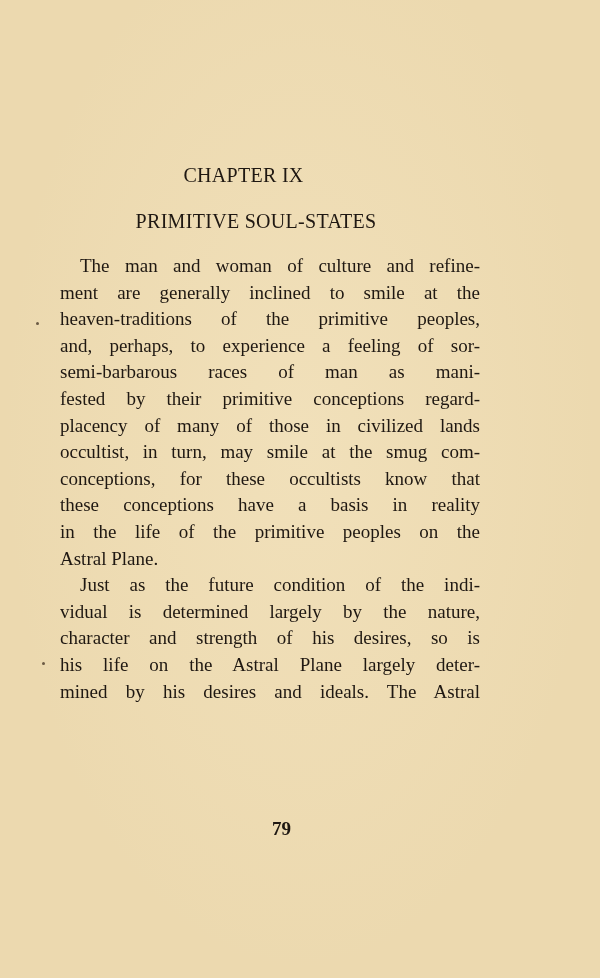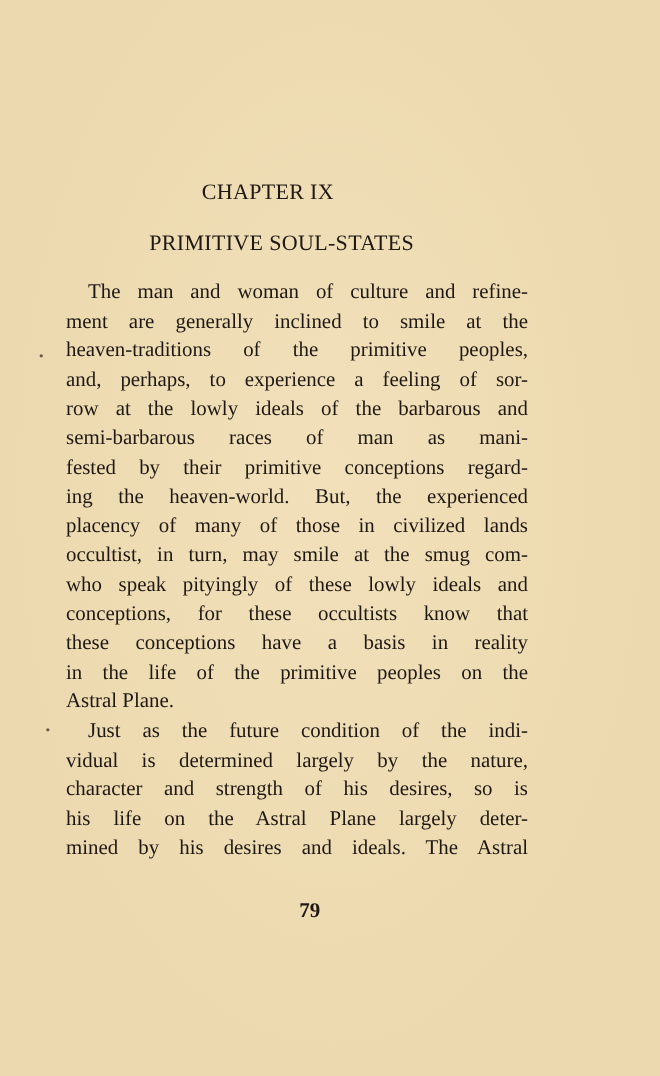--- a/index.html
+++ b/index.html
@@ -85,27 +85,24 @@
 <div class="page">
 
   <div class="chapter-number">CHAPTER IX</div>
   <div class="chapter-title">PRIMITIVE SOUL-STATES</div>
 
   <div class="body-text">
     <span class="line indent">The man and woman of culture and refine-</span>
     <span class="line">ment are generally inclined to smile at the</span>
     <span class="line">heaven-traditions of the primitive peoples,</span>
     <span class="line">and, perhaps, to experience a feeling of sor-</span>
-    <span class="line">row at the lowly ideals of the barbarous and</span>
     <span class="line">semi-barbarous races of man as mani-</span>
     <span class="line">fested by their primitive conceptions regard-</span>
-    <span class="line">ing the heaven-world.  But, the experienced</span>
     <span class="line">placency of many of those in civilized lands</span>
     <span class="line">occultist, in turn, may smile at the smug com-</span>
-    <span class="line">who speak pityingly of these lowly ideals and</span>
     <span class="line">conceptions, for these occultists know that</span>
     <span class="line">these conceptions have a basis in reality</span>
     <span class="line">in the life of the primitive peoples on the</span>
     <span class="line last">Astral Plane.</span>
     <span class="line indent">Just as the future condition of the indi-</span>
     <span class="line">vidual is determined largely by the nature,</span>
     <span class="line">character and strength of his desires, so is</span>
     <span class="line">his life on the Astral Plane largely deter-</span>
     <span class="line">mined by his desires and ideals.  The Astral</span>
   </div>

